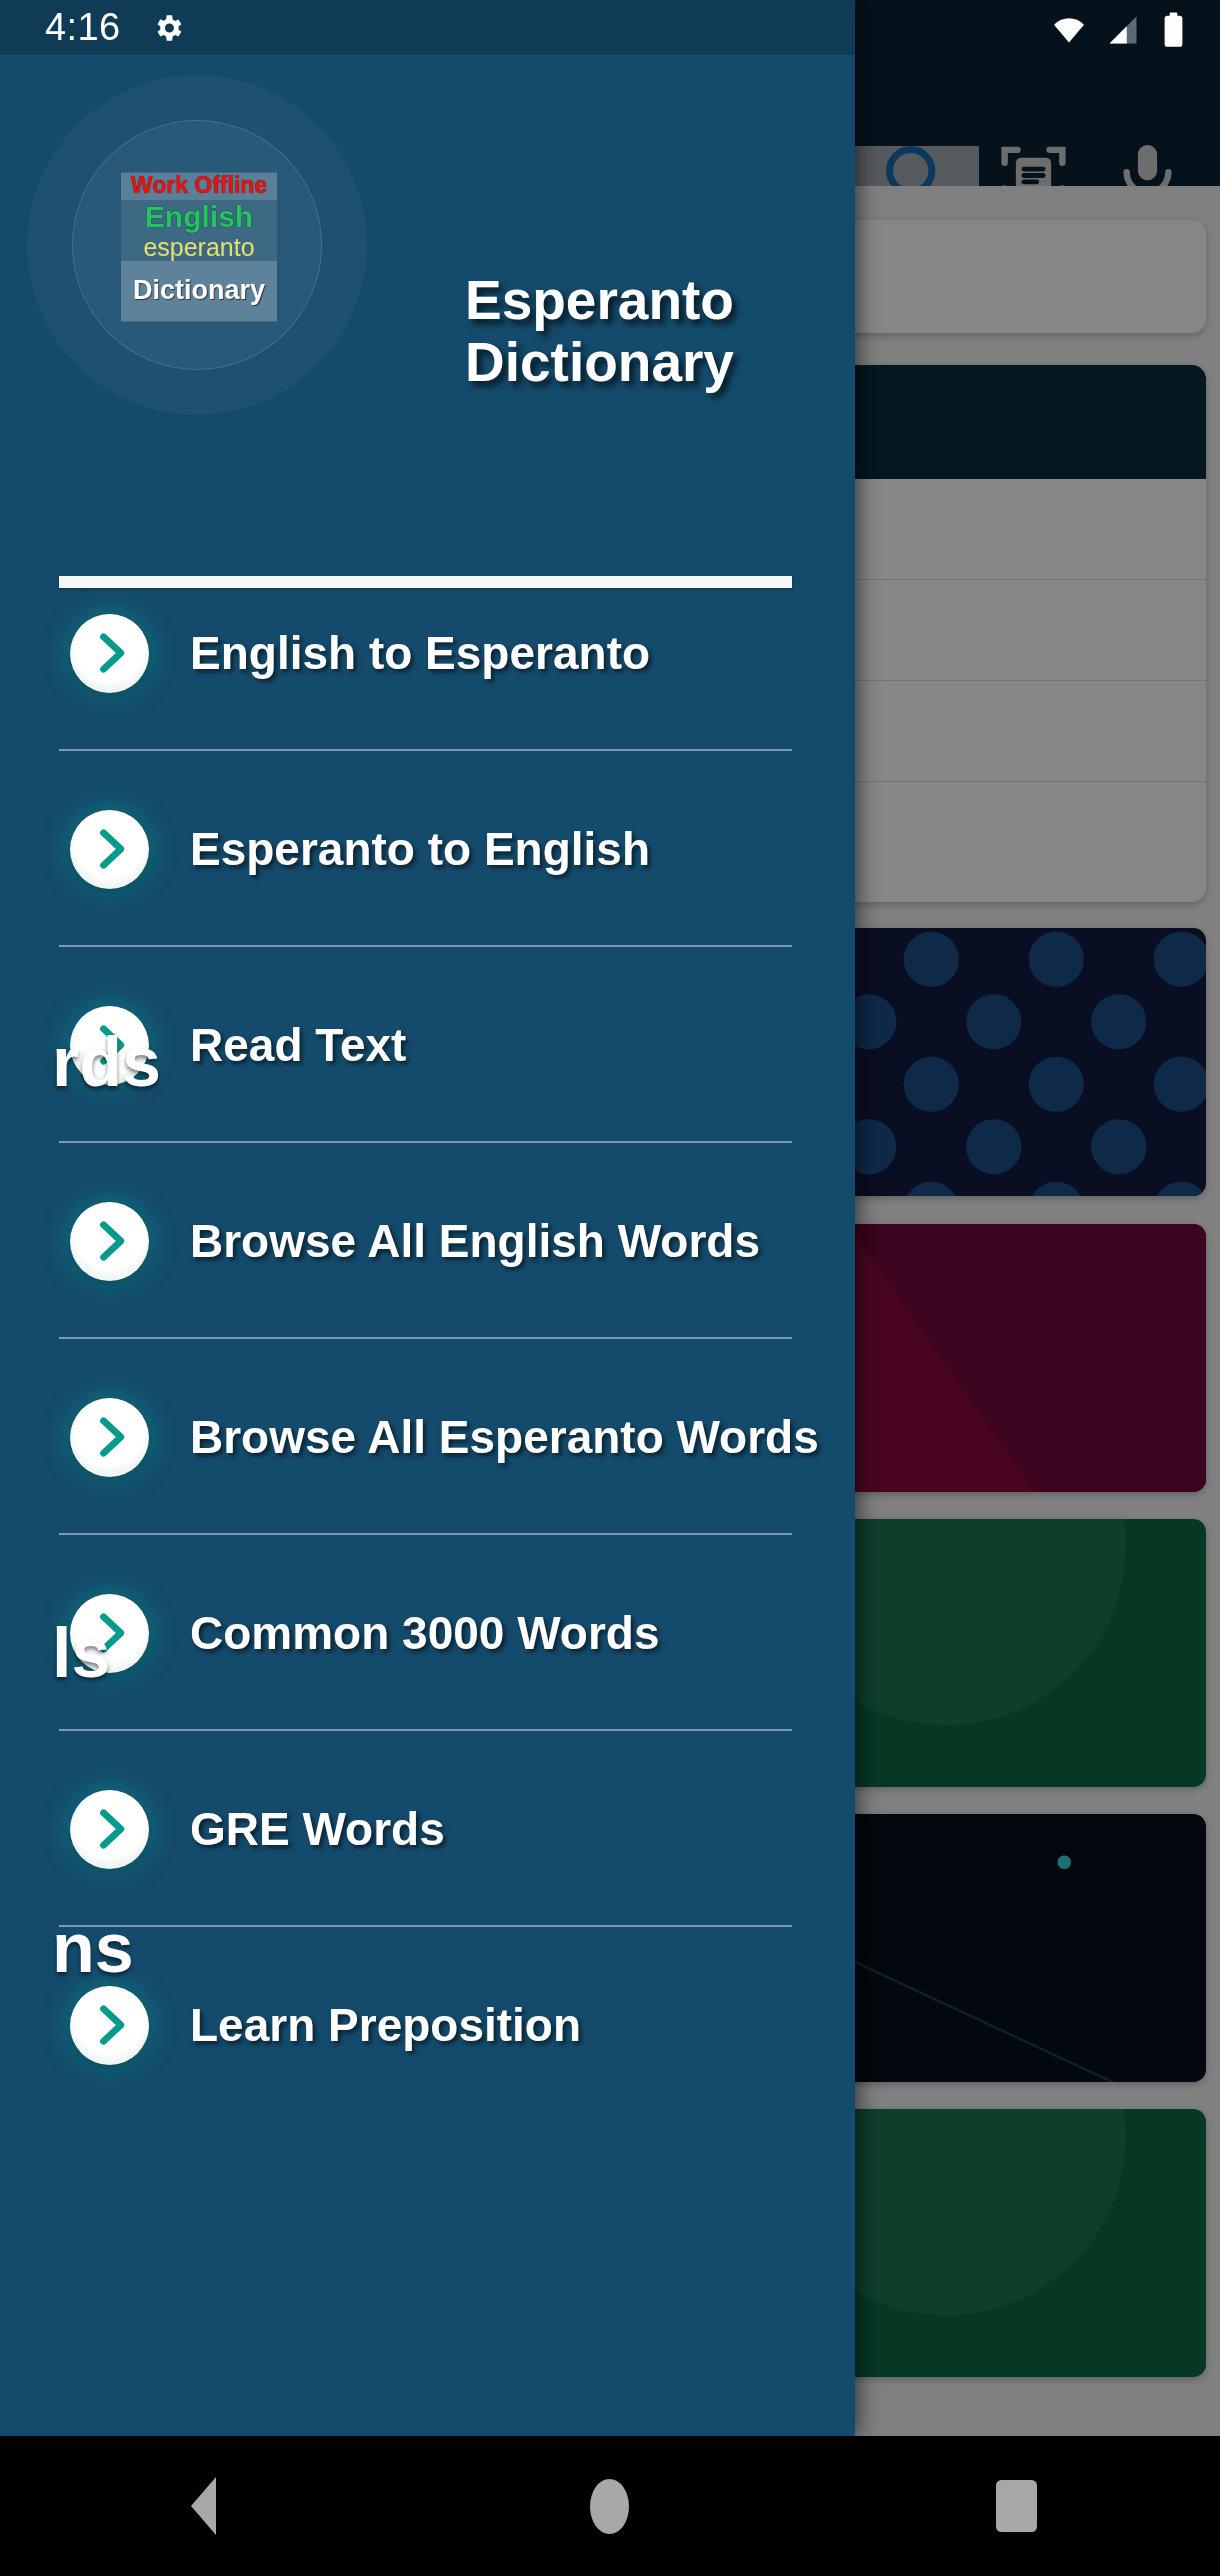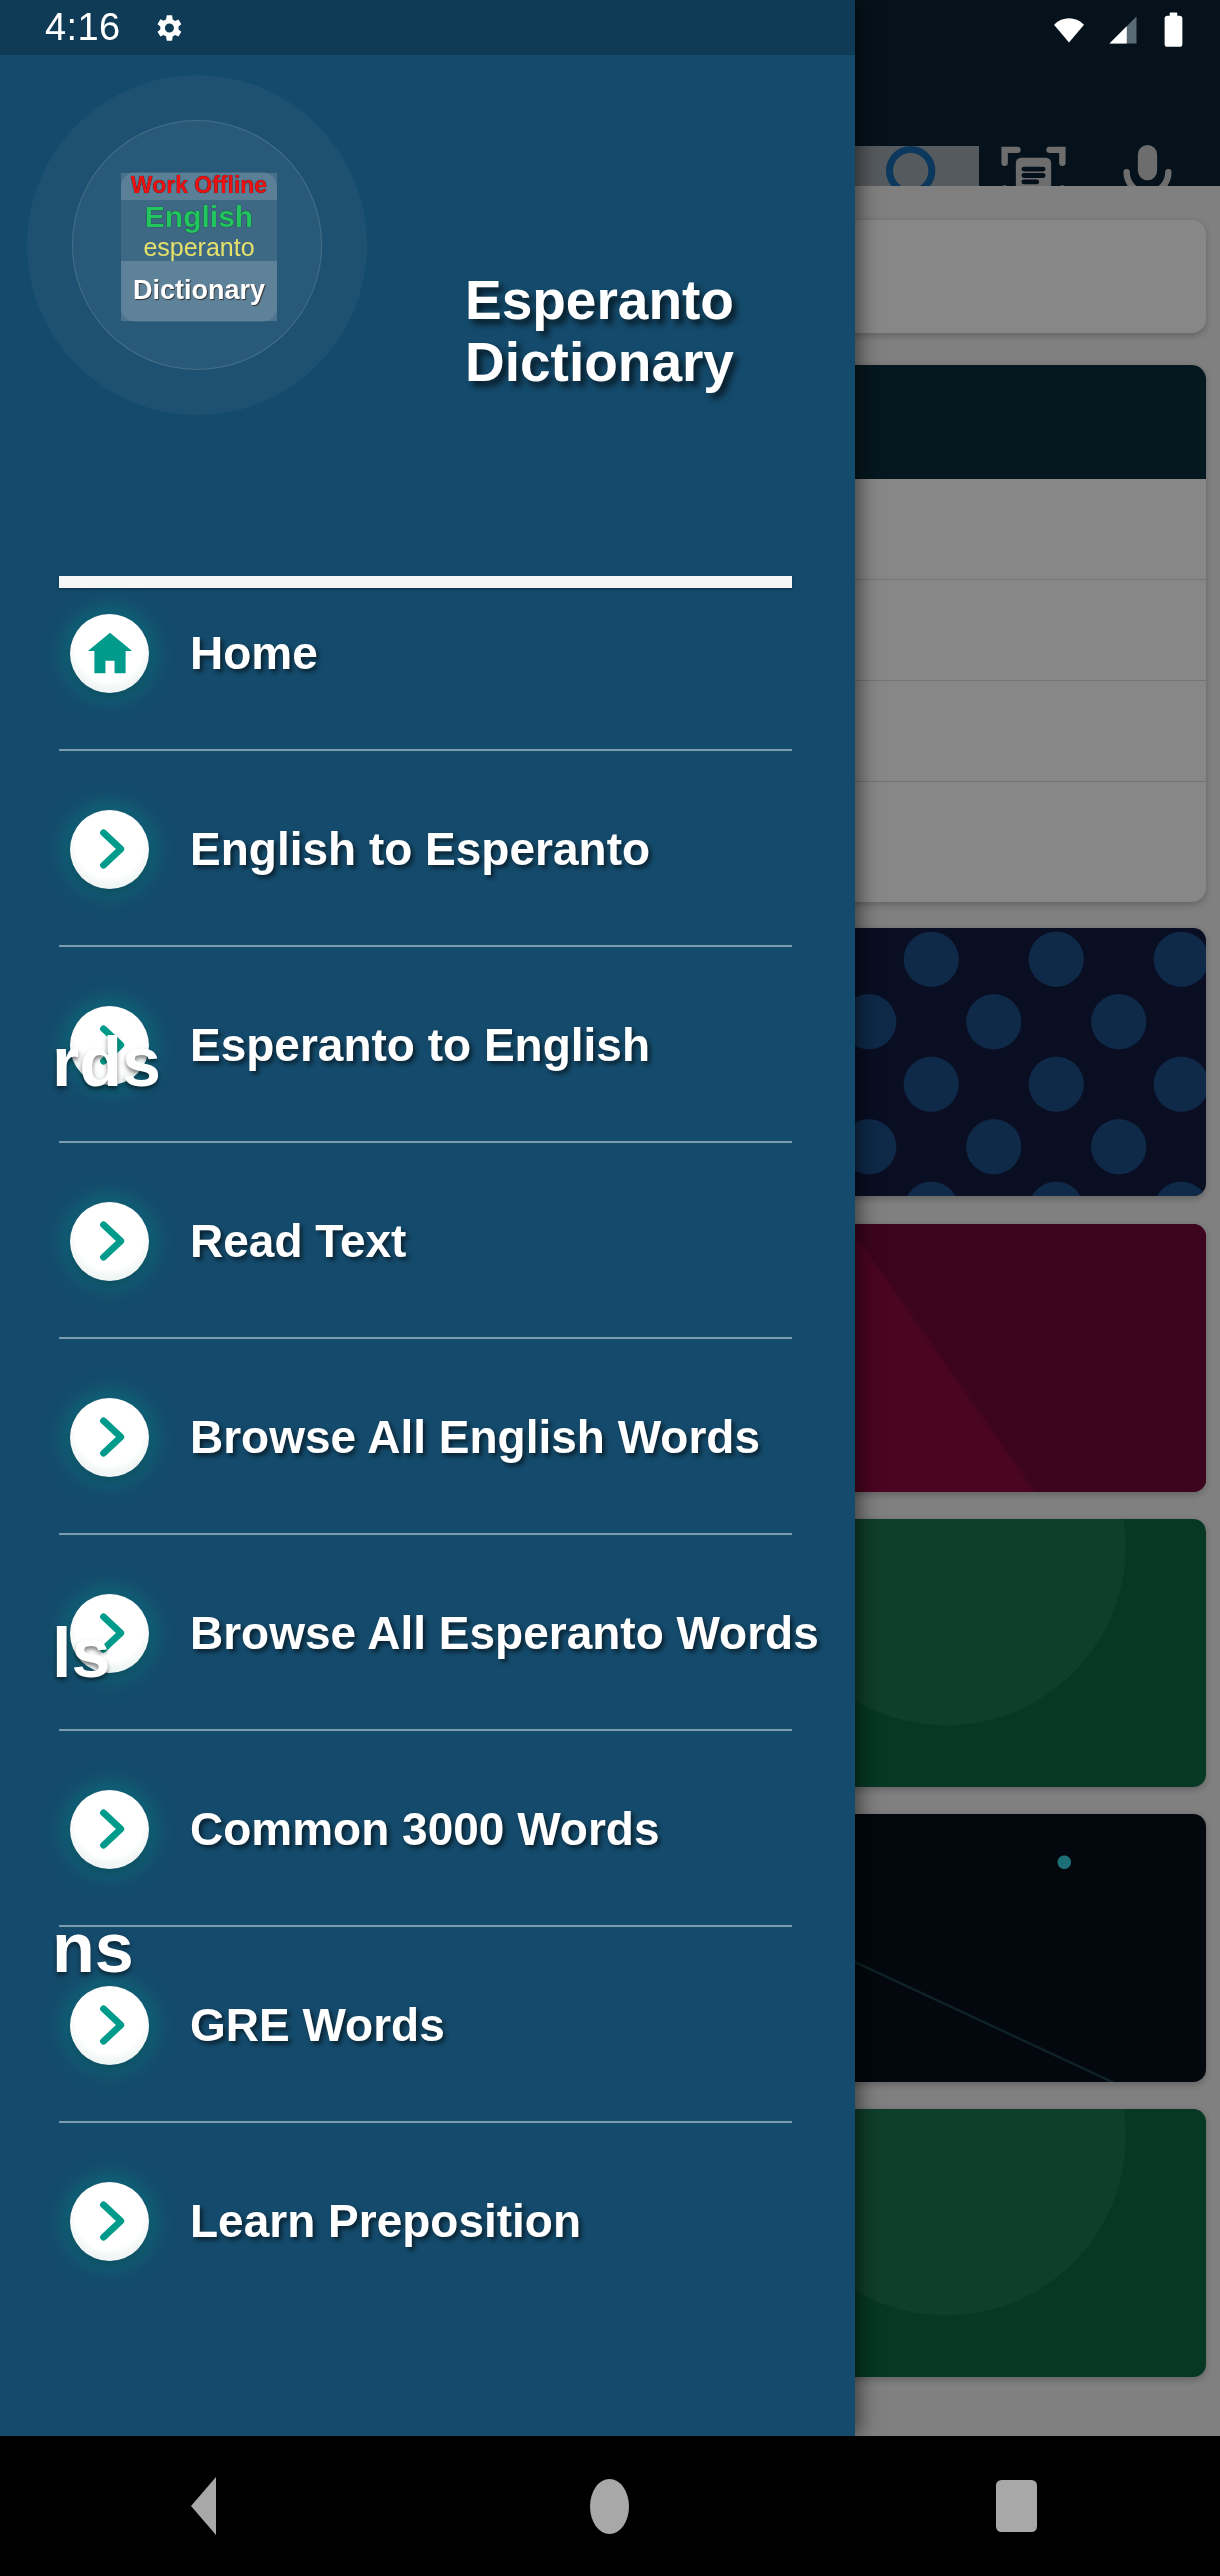--- a/index.html
+++ b/index.html
@@ -213,21 +213,20 @@
   }
   #logo-badge {
     position: absolute;
     left: 103px; top: 106px;
     width: 156px; height: 150px;
     background: rgba(255,255,255,0.10);
     display: flex;
     flex-direction: column;
     justify-content: center;
     align-items: center;
-    border-radius: 15px;
   }
   .logo-line {
     font-weight: bold;
     line-height: 1.02;
     text-align: center;
     white-space: nowrap;
   }
   #logo-l1 {
     color: #ee1111;
     font-size: 23px;
@@ -480,28 +479,20 @@
           <div class="logo-line" id="logo-l3">esperanto</div>
           <div class="logo-line" id="logo-l4">Dictionary</div>
         </div>
       </div>
       <div id="drawer-title">Esperanto Dictionary</div>
       <div id="header-rule"></div>
     </div>
 
     <div id="drawer-menu">
 
-      <div class="menu-item">
-        <span class="menu-icon">
-          <svg viewBox="0 0 24 24">
-              <path fill="#009b8a" d="M12 2.6 1.8 11.1h3v10.3h5.1v-5.8h4.2v5.8h5.1V11.1h3L12 2.6z"></path>
-            </svg>
-        </span>
-        <span class="menu-label">Home</span>
-      </div>
 
       <div class="menu-item">
         <span class="menu-icon">
           <svg viewBox="0 0 24 24" fill="none" stroke="#009b8a" stroke-width="3.1" stroke-linecap="round" stroke-linejoin="round">
               <polyline points="9,4.5 17,12 9,19.5"></polyline>
             </svg>
         </span>
         <span class="menu-label">English to Esperanto</span>
       </div>
 

